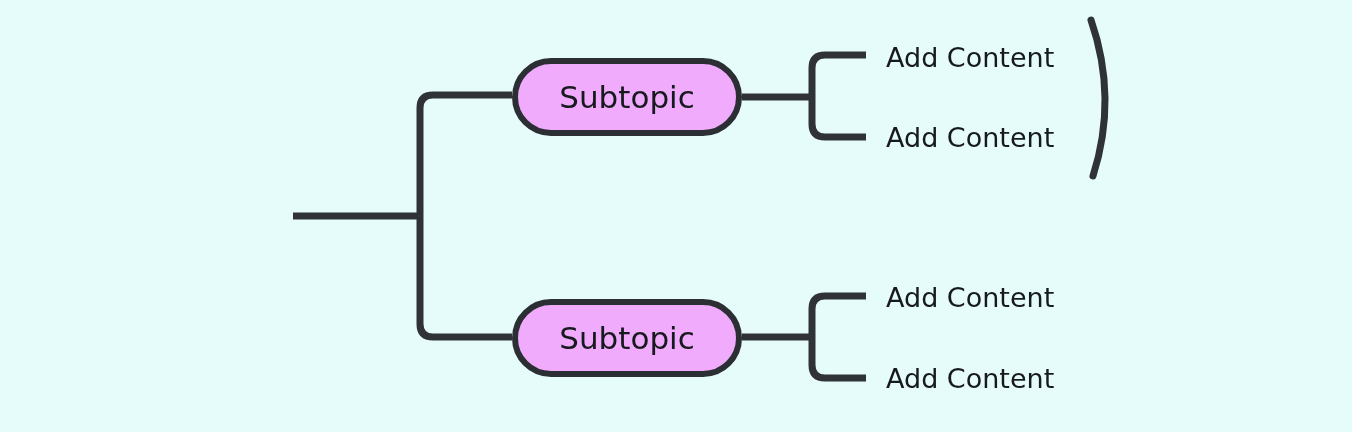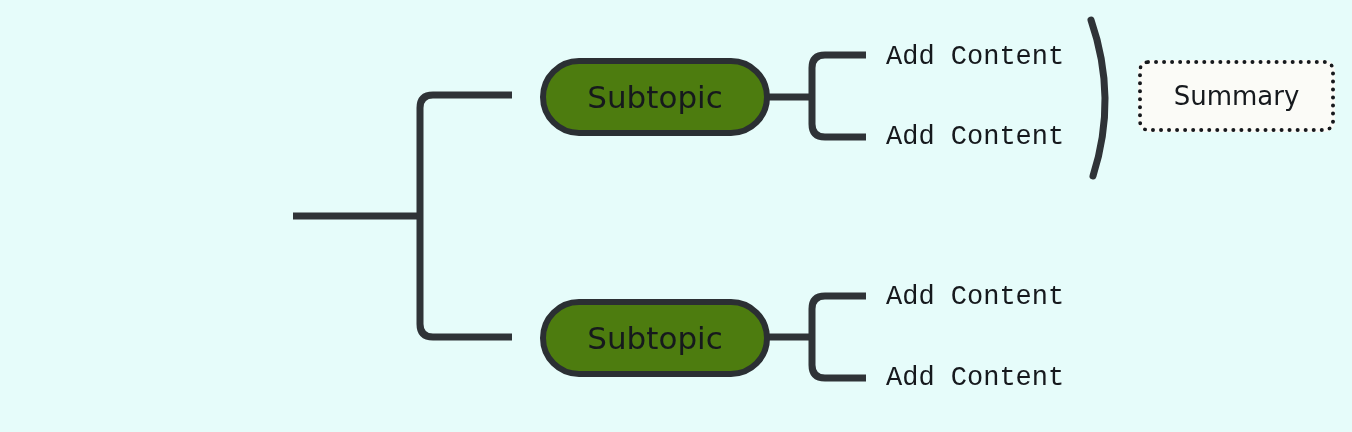--- a/index.html
+++ b/index.html
@@ -45,40 +45,39 @@
     background: #33d9e0;
     border: 7px solid #2b2f33;
     border-radius: 54px;
     color: #14181c;
     font-size: 38px;
     font-weight: bold;
     letter-spacing: 0.5px;
   }
 
   .subtopic-node {
-    left: 540px;
+    left: 512px;
     width: 230px;
     height: 78px;
-    background: #4d7c0f;
+    background: #f0abfc;
     border: 6px solid #2b2f33;
     border-radius: 39px;
     color: #16191d;
     font-size: 31px;
   }
   .subtopic-top { top: 58px; }
   .subtopic-bottom { top: 299px; }
 
   .leaf-label {
     position: absolute;
     left: 886px;
     color: #16191d;
     font-size: 27px;
     white-space: nowrap;
     line-height: 1;
-    font-family: Liberation Mono, monospace;
   }
   .leaf-1 { top: 44px; }
   .leaf-2 { top: 124px; }
   .leaf-3 { top: 284px; }
   .leaf-4 { top: 365px; }
 
   .summary-box {
     left: 1138px;
     top: 60px;
     width: 197px;
@@ -122,15 +121,14 @@
   <div class="node subtopic-node subtopic-bottom">Subtopic</div>
 
   <div class="leaf-label leaf-1">Add Content</div>
 
   <div class="leaf-label leaf-2">Add Content</div>
 
   <div class="leaf-label leaf-3">Add Content</div>
 
   <div class="leaf-label leaf-4">Add Content</div>
 
-  <div class="node summary-box">Summary</div>
 
 </div>
 
 </body></html>

